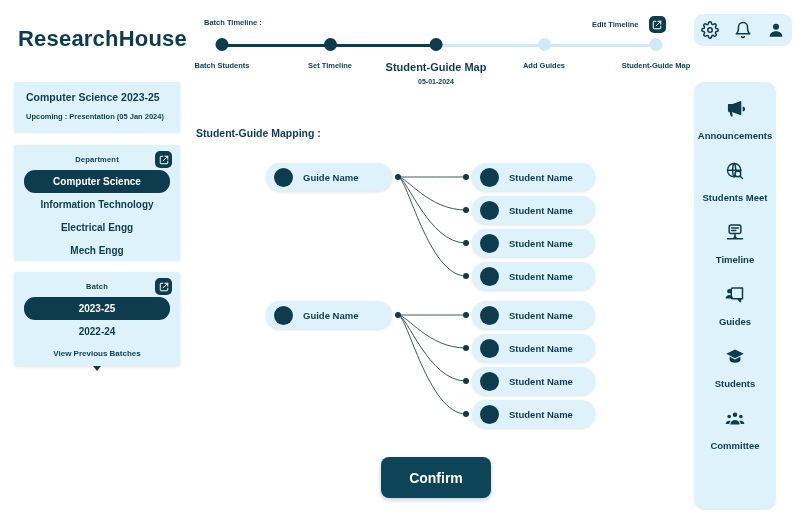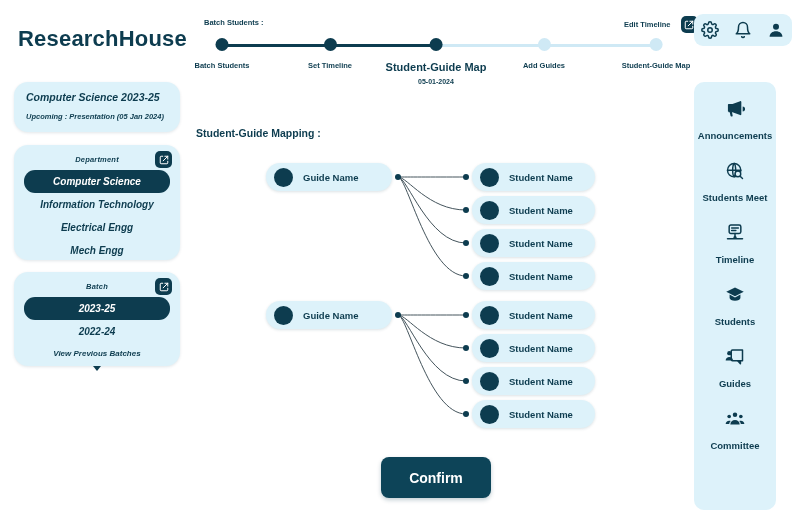--- a/index.html
+++ b/index.html
@@ -16,23 +16,22 @@
   .brand {
     position: absolute; left: 18px; top: 26px;
     font-size: 22px; font-weight: bold; letter-spacing: .2px;
     color: #0d3c4f;
   }
 
   
   .card {
     position: absolute;
     background: #ddf2fa;
-    border-radius: 14px;
+    border-radius: 2px;
     box-shadow: 0 1px 3px rgba(13,60,79,.12);
-    font-style: italic;
   }
 
   
   #batch-info { left: 14px; top: 82px; width: 166px; height: 50px; padding: 9px 12px; }
   #batch-info .bi-title { font-size: 10.5px; font-weight: bold; }
   #batch-info .bi-sub { font-size: 7.5px; font-weight: bold; margin-top: 9px; }
 
   
   .list-card { padding: 8px 10px 10px; }
   .list-card .lc-head {
@@ -61,21 +60,21 @@
 
   #dept-card  { left: 14px; top: 145px; width: 166px; height: 115px; }
   #batch-card { left: 14px; top: 272px; width: 166px; height: 94px; }
 
   
   #timeline-label {
     position: absolute; left: 204px; top: 18px;
     font-size: 7.5px; font-weight: bold;
   }
   #edit-timeline {
-    position: absolute; left: 624px; top: 16px;
+    position: absolute; left: 592px; top: 16px;
     display: flex; align-items: center; gap: 10px;
   }
   #edit-timeline .et-label { font-size: 7.5px; font-weight: bold; }
 
   #timeline { position: absolute; left: 204px; top: 38px; width: 470px; height: 58px; }
   .tl-track {
     position: absolute; left: 18px; top: 6px; width: 434px; height: 3px;
     background: #cfe9f5; border-radius: 2px;
   }
   .tl-track-fill {
@@ -193,21 +192,21 @@
       </span>
     </div>
     <div class="lc-item active">2023-25</div>
     <div class="lc-item">2022-24</div>
     <div class="lc-more">
       <span>View Previous Batches</span>
       <span class="caret"></span>
     </div>
   </div>
 
-  <div id="timeline-label">Batch Students :</div>
+  <div id="timeline-label">Batch Timeline :</div>
   <div id="edit-timeline">
     <span class="et-label">Edit Timeline</span>
     <span class="edit-btn" style="position:relative;right:auto;top:auto;">
       <span>
         <svg viewBox="0 0 24 24" fill="none" stroke="#ffffff" stroke-width="2.4" stroke-linecap="round" stroke-linejoin="round">
           <path d="M9 3H5a2 2 0 0 0-2 2v14a2 2 0 0 0 2 2h14a2 2 0 0 0 2-2v-4"></path>
           <path d="M21 3h-7"></path>
             <path d="M21 3v7"></path>
             <path d="M21 3 10 14"></path>
         </svg>
@@ -365,38 +364,38 @@
           <path d="M12 12.5v3"></path>
           <path d="M3 19h18"></path>
           <circle cx="12" cy="17.2" r="1.8" fill="#0d3c4f" stroke="none"></circle>
         </svg>
       </span>
       <span class="rlabel">Timeline</span>
     </div>
 
     <div class="rail-item">
       <span>
-        <svg viewBox="0 0 24 24" fill="#0d3c4f">
-          <path d="M12 3 1.5 8.2 12 13.4l10.5-5.2z"></path>
-          <path d="M5.5 11.4v4.1c0 1.9 2.9 3.3 6.5 3.3s6.5-1.4 6.5-3.3v-4.1L12 14.9z"></path>
-        </svg>
-      </span>
-      <span class="rlabel">Students</span>
-    </div>
-
-    <div class="rail-item">
-      <span>
         <svg viewBox="0 0 24 24" fill="none" stroke="#0d3c4f" stroke-width="1.8" stroke-linejoin="round">
           <path d="M21 3.5H9a1.5 1.5 0 0 0-1.5 1.5v10a1.5 1.5 0 0 0 1.5 1.5h12z" fill="none"></path>
           <path d="M18.5 16.5V20l-3.2-3.5z" fill="#0d3c4f"></path>
           <circle cx="5.2" cy="7.4" r="2.6" fill="#0d3c4f" stroke="none"></circle>
           <path d="M.8 16.2c0-2.6 2-4.3 4.4-4.3s4.4 1.7 4.4 4.3z" fill="#0d3c4f" stroke="none"></path>
         </svg>
       </span>
       <span class="rlabel">Guides</span>
+    </div>
+
+    <div class="rail-item">
+      <span>
+        <svg viewBox="0 0 24 24" fill="#0d3c4f">
+          <path d="M12 3 1.5 8.2 12 13.4l10.5-5.2z"></path>
+          <path d="M5.5 11.4v4.1c0 1.9 2.9 3.3 6.5 3.3s6.5-1.4 6.5-3.3v-4.1L12 14.9z"></path>
+        </svg>
+      </span>
+      <span class="rlabel">Students</span>
     </div>
 
     <div class="rail-item">
       <span>
         <svg viewBox="0 0 24 24" fill="#0d3c4f">
           <circle cx="12" cy="7" r="2.7"></circle>
           <circle cx="5" cy="9" r="2.2"></circle>
           <circle cx="19" cy="9" r="2.2"></circle>
           <path d="M6.4 18.5c0-3.1 2.5-5.2 5.6-5.2s5.6 2.1 5.6 5.2z"></path>
           <path d="M.8 18c0-2.4 1.8-3.9 4.2-3.9 .7 0 1.3.1 1.9.3-1 .9-1.7 2.1-1.9 3.6z"></path>

